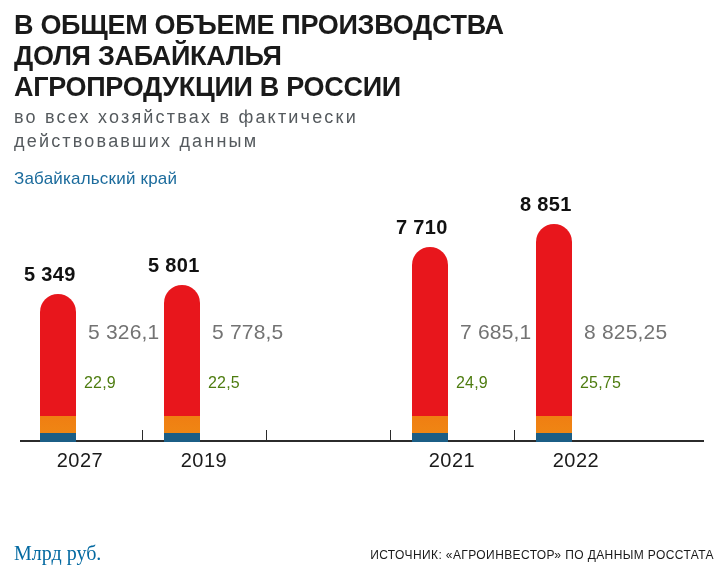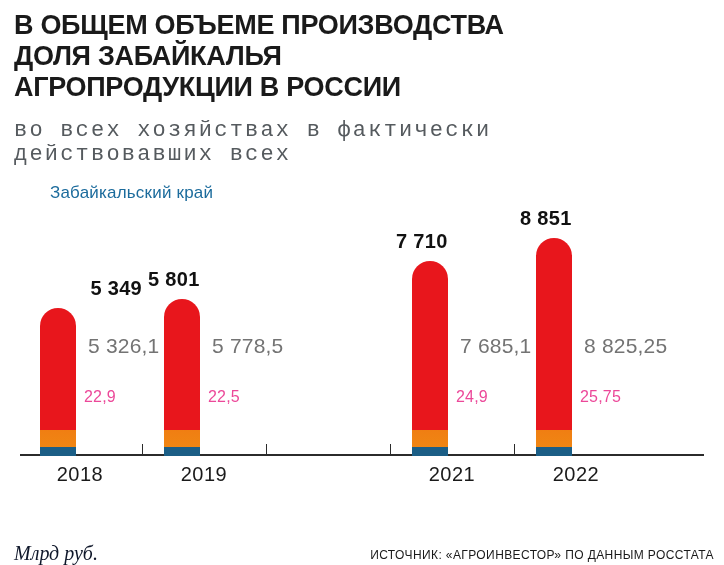--- a/index.html
+++ b/index.html
@@ -27,40 +27,39 @@
     margin: 10px 0 0 4px;
     font-size: 27px;
     line-height: 31px;
     font-weight: bold;
     letter-spacing: -0.3px;
     color: #1a1a1a;
     text-transform: uppercase;
   }
   .title div { white-space: nowrap; }
   .subtitle {
-    margin: 16px 0 0 4px;
-    font-size: 22px;
+    margin: 2px 0 0 4px;
+    font-size: 18px;
     line-height: 24px;
     color: #555a5e;
     letter-spacing: 2.2px;
-    font-family: Liberation Mono, monospace;
   }
   
   .legend {
     margin: 16px 0 0 4px;
     display: flex;
     gap: 28px;
     align-items: baseline;
   }
   .legend-item {
     font-size: 17px;
     font-weight: normal;
     letter-spacing: 0.2px;
   }
-  .legend-zab { color: #1b6b9c; margin-left: 36px; }
+  .legend-zab { color: #1b6b9c; }
   .legend-other { color: #e8161c; }
 
   
   .chart {
     position: relative;
     margin-top: 4px;
     height: 285px;
   }
   .col {
     position: absolute;
@@ -118,21 +117,21 @@
     font-size: 21px;
     color: #737373;
     letter-spacing: 0.2px;
     white-space: nowrap;
   }
   .val-blue {
     position: absolute;
     left: 66px;
     bottom: 86px;
     font-size: 16px;
-    color: #ec4899;
+    color: #4d7c0f;
     letter-spacing: 0.2px;
     white-space: nowrap;
   }
   .axis-line {
     position: absolute;
     left: 10px;
     right: 10px;
     bottom: 36px;
     height: 2px;
     background: #2b2b2b;
@@ -158,23 +157,22 @@
     position: absolute;
     left: 10px;
     right: 10px;
     bottom: 10px;
     display: flex;
     justify-content: space-between;
     align-items: flex-end;
   }
   .units {
     font-family: "Liberation Serif", serif;
-    font-style: italic;
     font-size: 20px;
-    color: #0f172a;
+    color: #0369a1;
     padding-left: 4px;
   }
   .source {
     font-size: 12px;
     font-weight: normal;
     color: #1a1a1a;
     letter-spacing: 0.4px;
     text-transform: uppercase;
     padding-bottom: 3px;
   }
@@ -185,39 +183,39 @@
 <div class="page">
 
   <div class="title">
     <div>В ОБЩЕМ ОБЪЕМЕ ПРОИЗВОДСТВА</div>
     <div>ДОЛЯ ЗАБАЙКАЛЬЯ</div>
     <div>АГРОПРОДУКЦИИ В РОССИИ</div>
   </div>
 
   <div class="subtitle">
     <div>во всех хозяйствах в фактически</div>
-    <div>действовавших всех</div>
+    <div>действовавших данным</div>
   </div>
 
   <div class="legend">
     <span class="legend-item legend-zab">Забайкальский край</span>
   </div>
 
   <div class="chart" id="chart">
     <div class="axis-line"></div>
   <div class="col" style="left: 8px;">
-        <div class="total" style="bottom: 191.572px; text-align: right;">5 349</div>
+        <div class="total" style="bottom: 191.572px;">5 349</div>
         <div class="bar-wrap" style="height: 147.572px;">
           <div class="bar-red" style="height: 147.572px;"></div>
           <div class="bar-orange" style="height: 26px;"></div>
           <div class="bar-blue"></div>
         </div>
         <div class="val-red">5 326,1</div>
         <div class="val-blue">22,9</div>
-        <div class="xlabel">2018</div>
+        <div class="xlabel">2027</div>
       </div>
       <div class="col" style="left: 132px;">
         <div class="total" style="bottom: 200.662px;">5 801</div>
         <div class="bar-wrap" style="height: 156.662px;">
           <div class="bar-red" style="height: 156.662px;"></div>
           <div class="bar-orange" style="height: 26px;"></div>
           <div class="bar-blue"></div>
         </div>
         <div class="val-red">5 778,5</div>
         <div class="val-blue">22,5</div>

